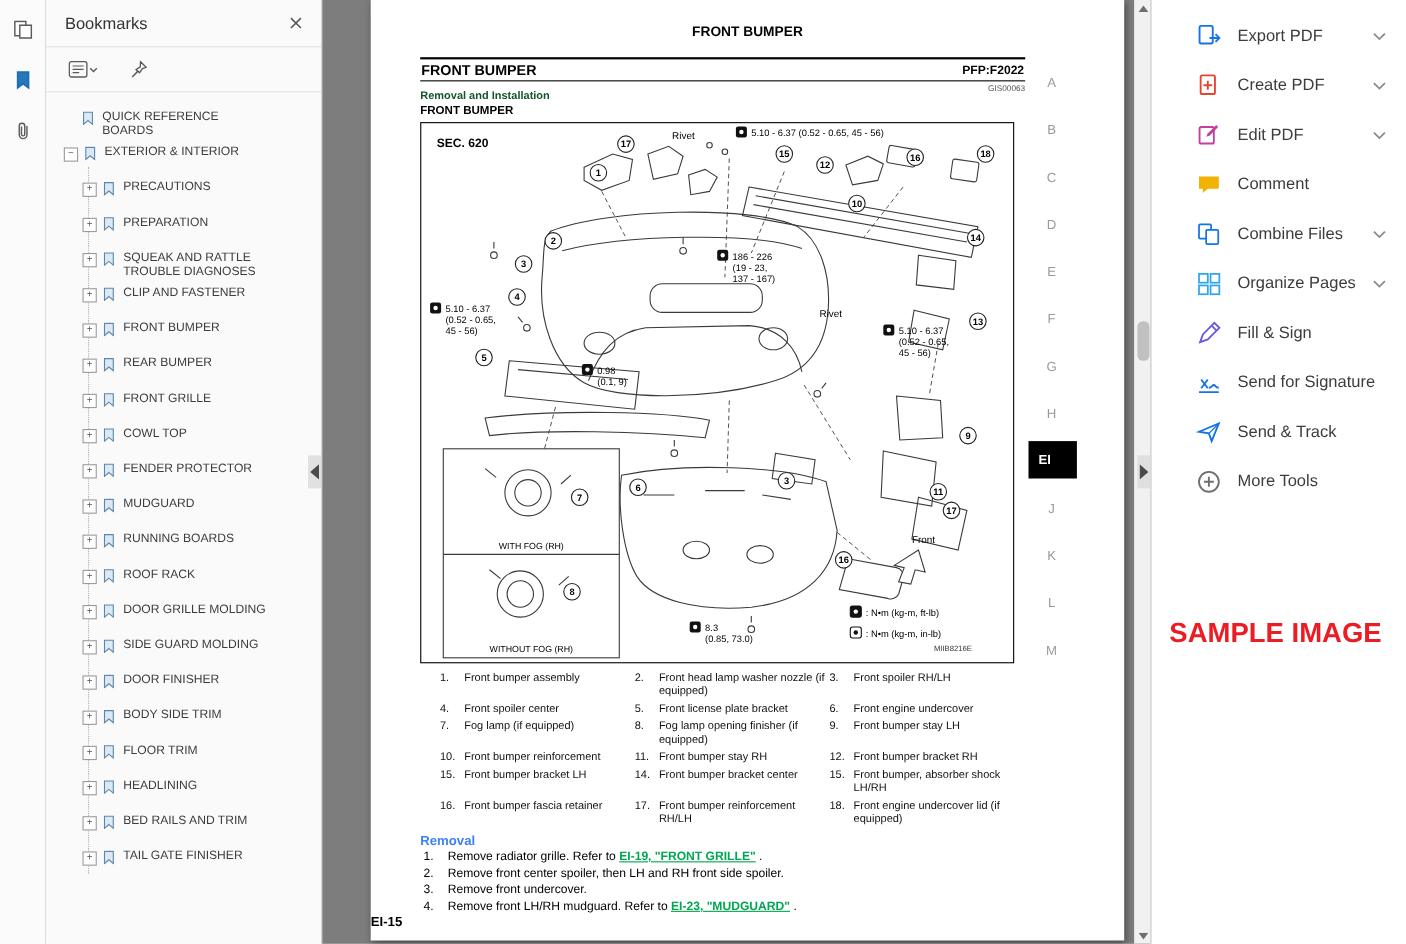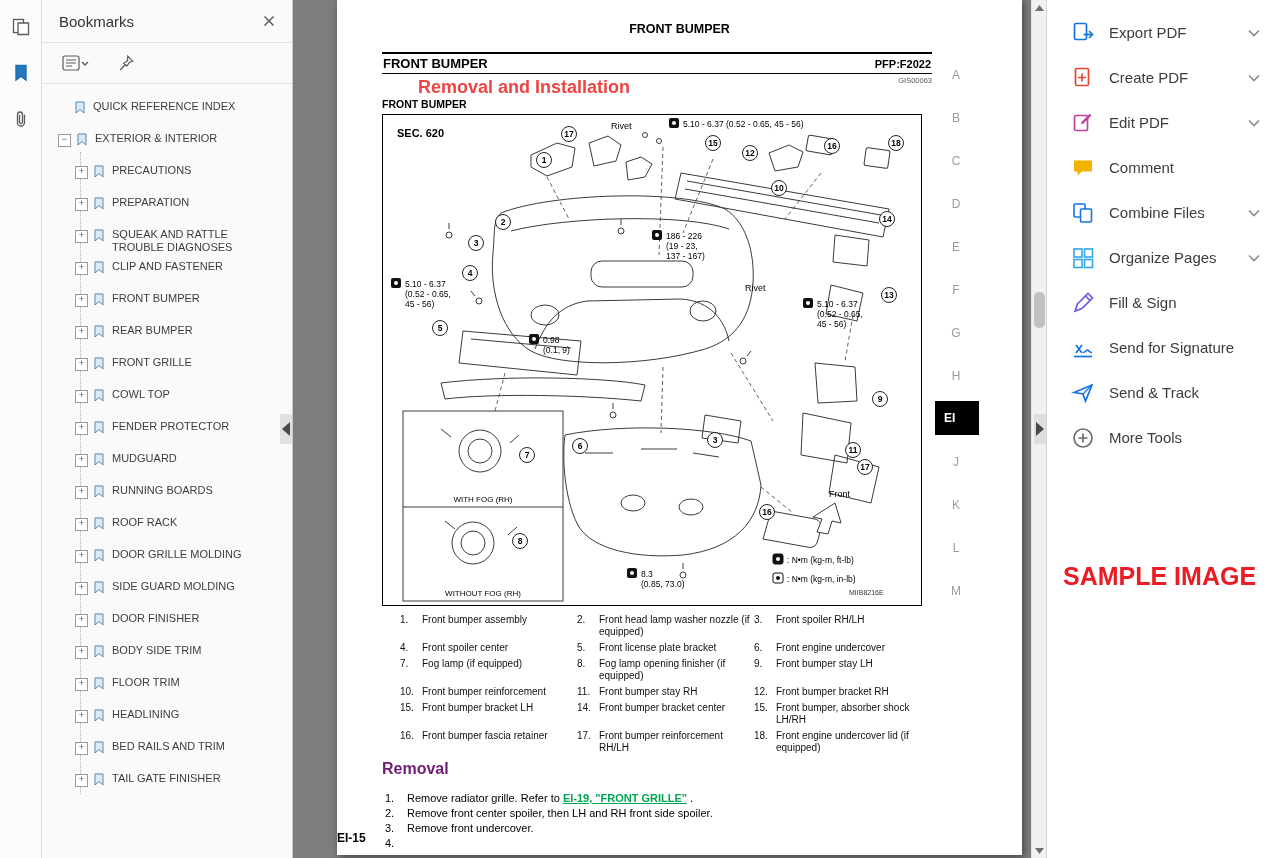--- a/index.html
+++ b/index.html
@@ -29,47 +29,47 @@
   .bm-label{font-size:11px;color:#3d3d3d;line-height:13px;max-width:150px;}
 
   
   .pdf-area{flex:1;background:#7d7d7d;position:relative;overflow:hidden;}
   .page{position:absolute;left:44px;top:0;width:685px;height:855px;background:#fff;box-shadow:2px 2px 7px rgba(0,0,0,.45);}
   .running-header{padding-top:22px;text-align:center;font-weight:bold;font-size:12.5px;color:#000;}
   .section-bar{margin:16px 90px 0 45px;border-top:2px solid #000;border-bottom:1px solid #000;display:flex;justify-content:space-between;align-items:center;padding:2px 1px;}
   .section-title{font-weight:bold;font-size:13px;color:#000;}
   .pfp{font-weight:bold;font-size:11px;color:#000;}
   .meta-row{margin:3px 90px 0 45px;position:relative;}
-  .sub-heading{font-weight:bold;font-size:18px;color:#ef4444;margin-left:36px;}
+  .sub-heading{font-weight:bold;font-size:10px;color:#14532d;}
   .gi-code{position:absolute;right:0;top:-1px;font-size:7.5px;color:#555;}
   .group-heading{margin:0 90px 0 45px;font-weight:bold;font-size:10.5px;color:#000;}
   .diagram-frame{margin:4px 0 0 45px;width:538px;height:490px;border:1px solid #000;}
   .parts-grid{margin:8px 0 0 63px;display:grid;grid-template-columns:177px 177px 184px;row-gap:4px;font-size:10px;line-height:12px;color:#111;}
   .part{display:flex;}
   .pnum{width:22px;flex:none;}
-  .removal-heading{margin:6px 0 13px 45px;font-weight:bold;font-size:16px;color:#701a75;}
+  .removal-heading{margin:6px 0 1px 45px;font-weight:bold;font-size:12px;color:#3b82f6;}
   .steps{margin:1px 90px 0 48px;font-size:11px;line-height:15px;color:#000;}
   .step{display:flex;}
   .snum{width:22px;flex:none;}
   .ref-link{color:#00a651;text-decoration:underline;font-weight:bold;cursor:pointer;}
   .page-number{position:absolute;bottom:10px;left:0;width:100%;text-align:left;font-weight:bold;font-size:12px;color:#000;}
   .letter-tabs{position:absolute;inset:0;pointer-events:none;}
   .letter-tab{position:absolute;right:56px;width:20px;text-align:center;font-size:12px;color:#9a9a9a;}
   .letter-tab.active{right:43px;width:44px;height:34px;background:#000;color:#fff;font-weight:bold;display:flex;align-items:center;padding-left:9px;box-sizing:border-box;text-align:left;}
 
   
   .vscroll{position:absolute;right:0;top:0;width:15px;height:858px;background:#f1f1f1;border-left:1px solid #e3e3e3;box-sizing:border-box;}
   .vs-arrow{position:absolute;left:0;width:15px;height:15px;display:flex;align-items:center;justify-content:center;cursor:pointer;}
   .vs-arrow.up{top:0;}
   .vs-arrow.down{bottom:0;}
   .vs-thumb{position:absolute;left:2px;width:11px;top:292px;height:36px;border-radius:5px;background:#c1c1c1;cursor:pointer;}
 
   
   .tools-panel{width:232px;flex:none;background:#fff;border-left:1px solid #d4d4d4;position:relative;padding-top:10px;box-sizing:border-box;}
-  .tool-row{height:45px;display:flex;align-items:center;padding-left:24px;cursor:pointer;position:relative;}
+  .tool-row{height:45px;display:flex;align-items:center;padding-left:40px;cursor:pointer;position:relative;}
   .tool-icon{width:24px;height:24px;flex:none;margin-right:14px;}
   .tool-icon svg{width:24px;height:24px;}
   .tool-label{font-size:15px;color:#3c3c3c;white-space:nowrap;}
   .tool-chevron{position:absolute;right:18px;top:50%;transform:translateY(-50%);}
   .sample-label{position:absolute;left:16px;top:562px;font-size:25px;font-weight:bold;color:#ec1c24;white-space:nowrap;}
 
   
   .panel-handle{position:absolute;top:414px;width:12px;height:30px;display:flex;align-items:center;justify-content:center;background:rgba(220,220,220,.85);cursor:pointer;z-index:5;}
   .panel-handle.left{left:280px;}
   .panel-handle.right{left:1034px;}
@@ -129,21 +129,21 @@
     </div>
     <div class="bm-list" id="bm-tree">
       <div class="tree-line"></div>
     <div class="bm-row lvl0">
           <span class="expander none"></span>
           <span class="bm-flag">
             <svg width="12" height="13" viewBox="0 0 12 13">
               <path d="M2 1h8v11L6 8.6 2 12z" fill="#dce8f4" stroke="#5b87ad" stroke-width="1"></path>
             </svg>
           </span>
-          <span class="bm-label">QUICK REFERENCE INDEX</span>
+          <span class="bm-label">QUICK REFERENCE BOARDS</span>
         </div>
         <div class="bm-row lvl0">
           <span class="expander">−</span>
           <span class="bm-flag">
             <svg width="12" height="13" viewBox="0 0 12 13">
               <path d="M2 1h8v11L6 8.6 2 12z" fill="#dce8f4" stroke="#5b87ad" stroke-width="1"></path>
             </svg>
           </span>
           <span class="bm-label">EXTERIOR &amp; INTERIOR</span>
         </div>
@@ -652,20 +652,21 @@
           <div class="step">
             <span class="snum">2.</span>
             <span class="stext"><span>Remove front center spoiler, then LH and RH front side spoiler.</span></span>
           </div>
           <div class="step">
             <span class="snum">3.</span>
             <span class="stext"><span>Remove front undercover.</span></span>
           </div>
           <div class="step">
             <span class="snum">4.</span>
+            <span class="stext"><span>Remove front LH/RH mudguard. Refer to </span><span class="ref-link">EI-23, "MUDGUARD"</span><span> .</span></span>
           </div>
         </div>
 
       <div class="page-number">EI-15</div>
       <div class="letter-tabs" id="letter-tabs">
           <div class="letter-tab" style="top: 68px;">A</div>
           <div class="letter-tab" style="top: 111px;">B</div>
           <div class="letter-tab" style="top: 154px;">C</div>
           <div class="letter-tab" style="top: 197px;">D</div>
           <div class="letter-tab" style="top: 240px;">E</div>

